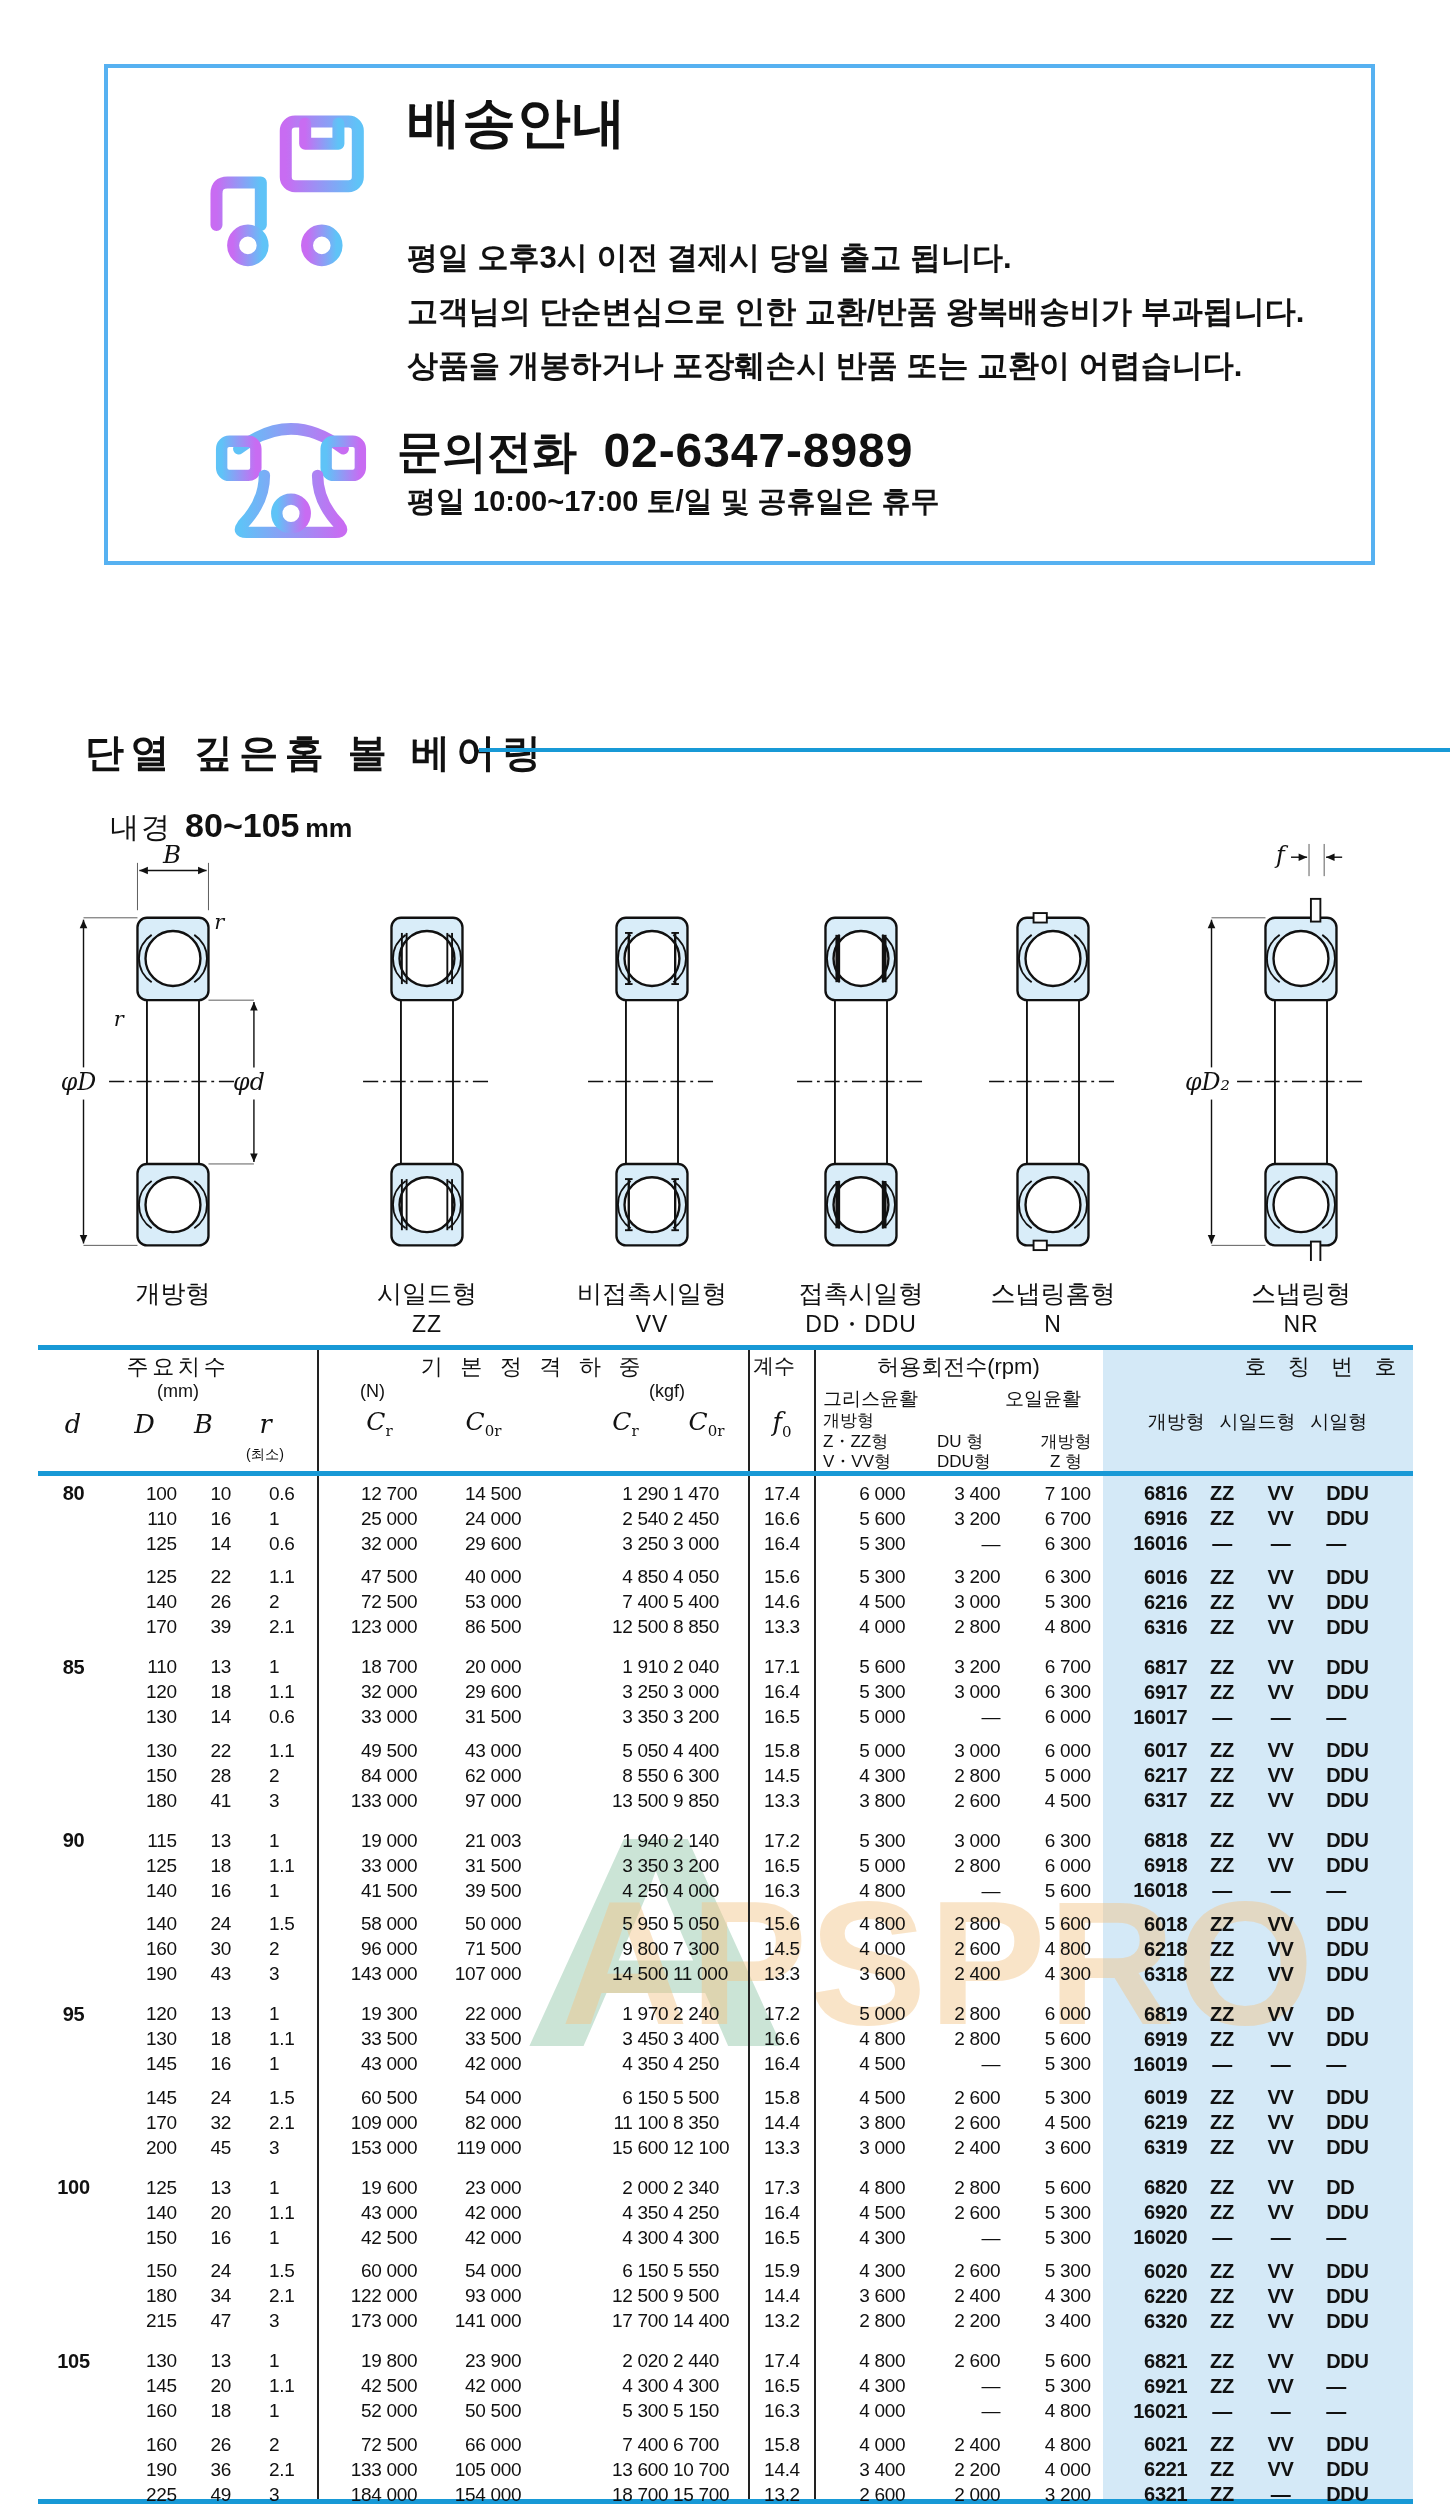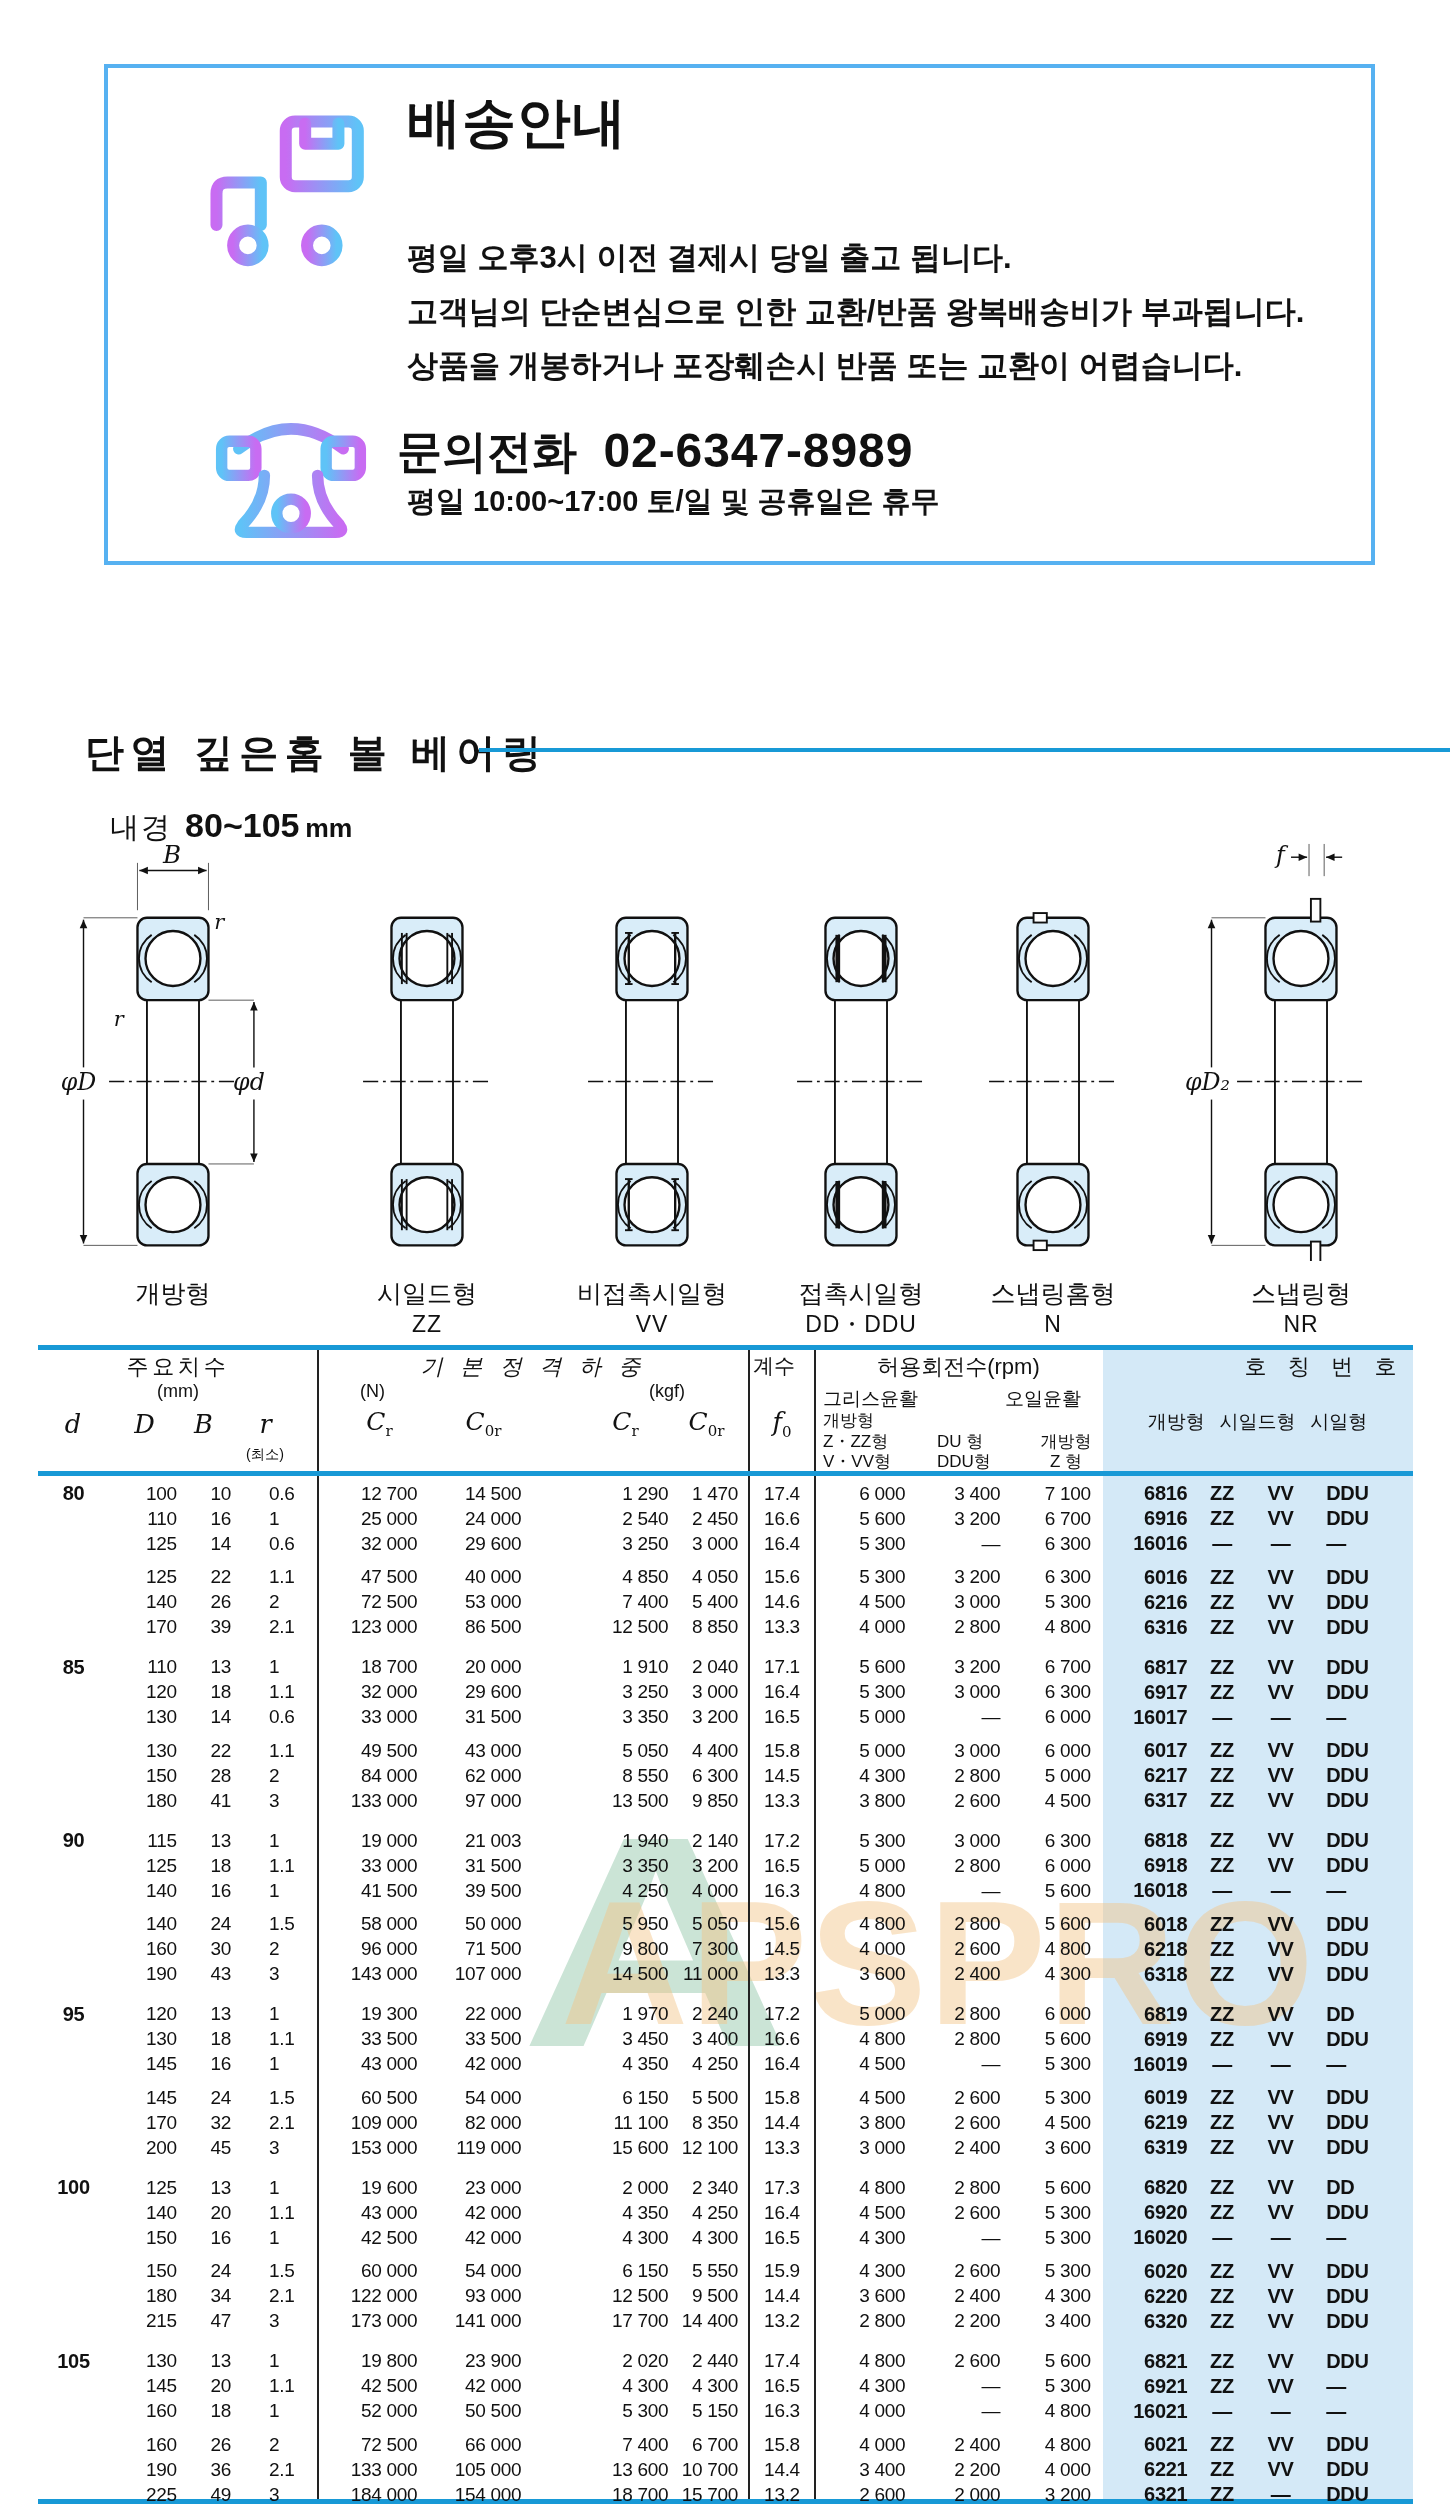--- a/index.html
+++ b/index.html
@@ -42,21 +42,21 @@
 
   
   .thead{position:absolute;left:38px;top:1350px;width:1375px;height:119px;z-index:3;}
   .h{position:absolute;white-space:nowrap;}
   .ser{font-family:"DejaVu Serif",serif;font-style:italic;}
   .ser sub{font-size:15px;font-style:normal;}
   .dims-title{left:0;width:280px;top:1.9px;text-align:center;font-size:22px;letter-spacing:3.8px;}
   .dims-unit{left:0;width:280px;top:31px;text-align:center;font-size:18px;}
   .dimletter{top:59px;width:47px;text-align:center;font-size:25.6px;}
   .dim-min{left:194px;width:66px;top:95px;text-align:center;font-size:14.2px;}
-  .load-title{left:280px;width:431px;top:1.9px;text-align:center;font-size:22px;letter-spacing:5.7px;font-style:italic;}
+  .load-title{left:280px;width:431px;top:1.9px;text-align:center;font-size:22px;letter-spacing:5.7px;}
   .unit-n{left:322px;top:31px;font-size:18px;}
   .unit-kgf{left:611px;top:31px;font-size:18px;}
   .loadletter{top:57px;width:57px;text-align:center;font-size:25px;}
   .factor-title{left:711px;width:50px;top:1.9px;text-align:center;font-size:21px;}
   .factor-sym{left:711px;width:66px;top:57px;text-align:center;font-size:25.6px;}
   .rpm-title{left:777px;width:287px;top:1.9px;text-align:center;font-size:22px;}
   .sub18{font-size:17px;}
   .sub20{font-size:19px;}
   .num-title{left:1176px;width:190px;top:1.9px;text-align:right;font-size:22px;letter-spacing:7.6px;}
   .num-cols{left:1074px;width:291px;top:59px;text-align:center;font-size:19px;word-spacing:9.5px;}
@@ -65,21 +65,21 @@
   .tbody{position:absolute;left:38px;top:1481px;width:1375px;z-index:3;}
   .trow{display:grid;grid-template-columns:71px 81px 62px 66px 104px 104px 66px 81px 76px 66px 95px 95px 98px 92px 54px 63px 101px;height:25px;align-items:center;}
   .sub-gap{margin-bottom:8.5px;}
   .grp-gap{margin-bottom:15px;}
   .tc{font-size:19px;letter-spacing:-0.3px;white-space:nowrap;}
   .c-d{text-align:center;font-weight:bold;font-size:20px;}
   .c-D{text-align:right;padding-right:13.3px;}
   .c-B{text-align:right;padding-right:21px;}
   .c-r{text-align:left;padding-left:17px;}
   .c-num{text-align:right;padding-right:4.7px;}
-  .c-num2{text-align:right;padding-right:11px;}
+  .c-num2{text-align:left;padding-right:11px;}
   .c-f0{text-align:center;}
   .c-oil{text-align:right;padding-right:12.3px;}
   .c-code{text-align:right;padding-right:7.6px;font-weight:bold;font-size:20px;padding-left:21px;}
   .c-tag{text-align:center;font-weight:bold;font-size:20px;}
   .c-ddu{text-align:left;padding-left:14.2px;font-weight:bold;font-size:20px;}
 </style>
 </head>
 <body>
 
 <div class="page">

